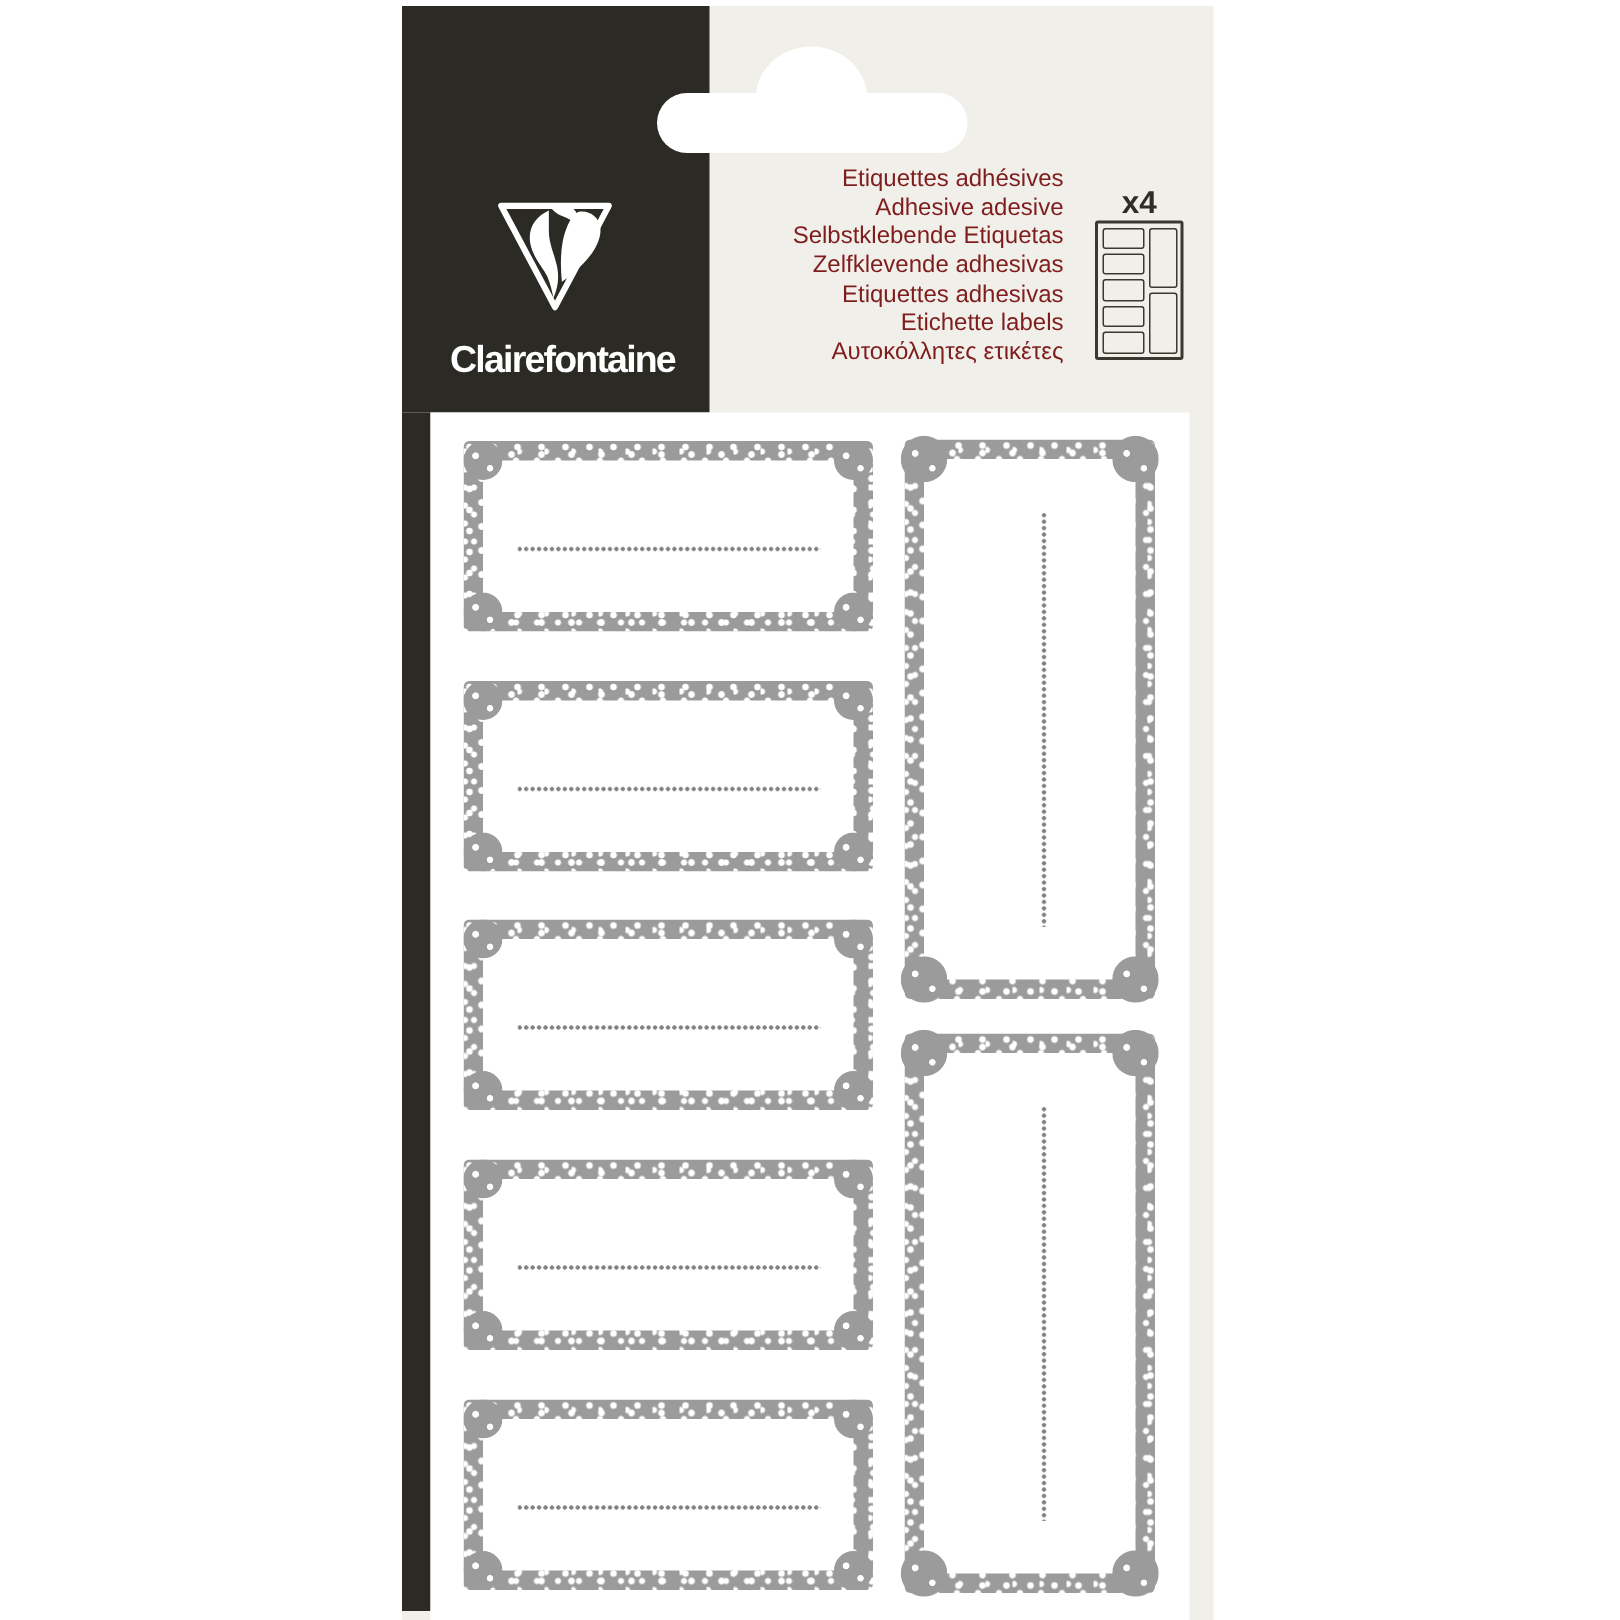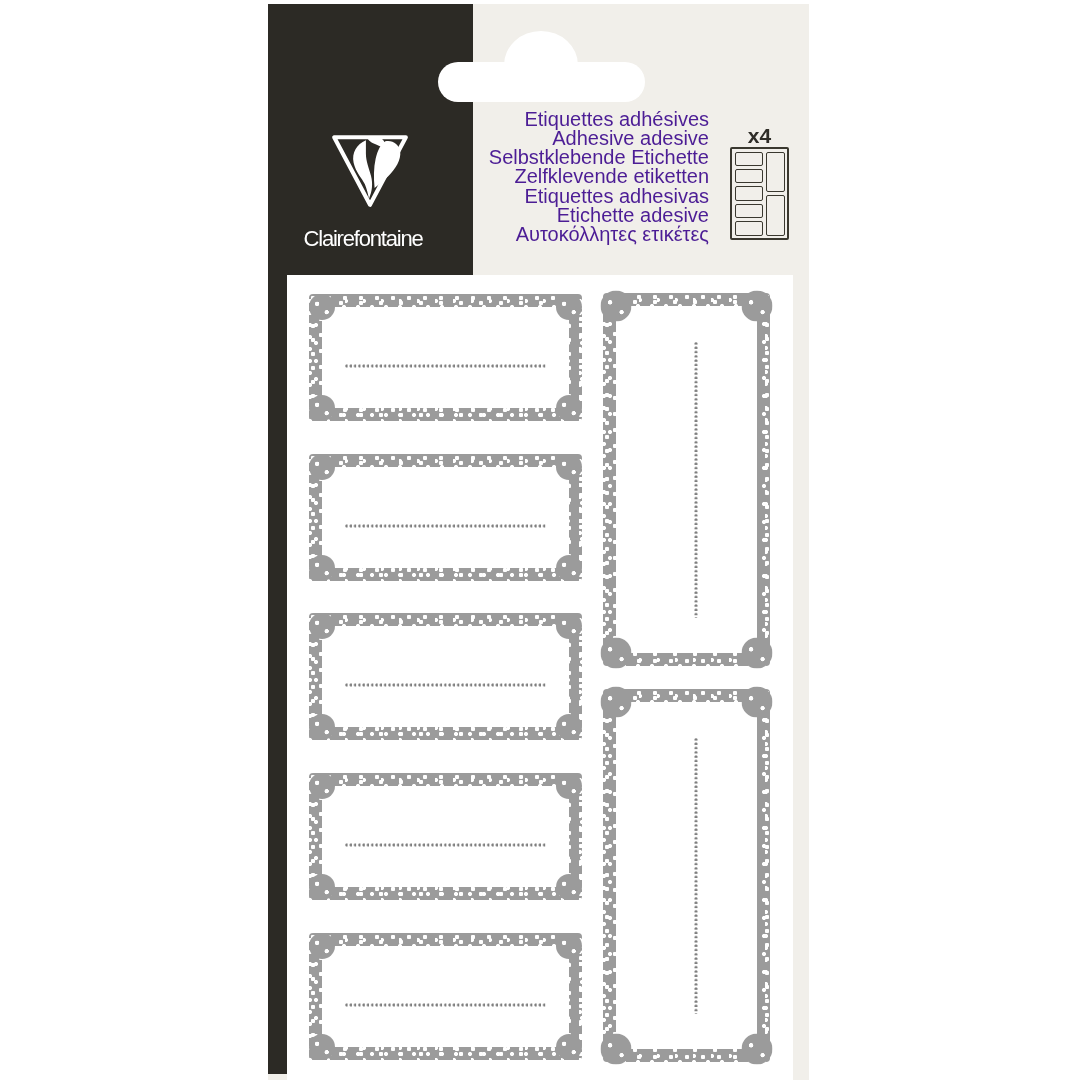--- a/index.html
+++ b/index.html
@@ -13,26 +13,26 @@
   .spine-strip{position:absolute;left:0;top:271px;width:19px;height:799px;background:#2c2a25;}
   .sheet{position:absolute;left:19px;top:271px;width:506px;height:805px;background:#ffffff;}
 
   
   .hang-pill{position:absolute;left:170px;top:58px;width:207px;height:40px;border-radius:20px;background:#ffffff;}
   .hang-dome{position:absolute;left:236px;top:27px;width:74px;height:36px;
              border-radius:37px 37px 0 0 / 34px 34px 0 0;background:#ffffff;}
 
   
   .logo{position:absolute;left:59px;top:127px;width:86px;height:80px;}
-  .brand{position:absolute;left:0;top:222px;width:190px;text-align:center;
-         color:#ffffff;font-size:22px;font-weight:normal;letter-spacing:-1.2px;white-space:nowrap;}
+  .brand{position:absolute;left:12px;top:222px;width:190px;text-align:center;
+         color:#ffffff;font-size:25px;font-weight:bold;letter-spacing:-1.2px;white-space:nowrap;}
 
   
   .langs{position:absolute;top:106px;right:100px;text-align:right;
-         font-size:20px;line-height:19.15px;color:#4c1d95;}
+         font-size:16px;line-height:19.15px;color:#7f1d1d;}
 
   
   .count{position:absolute;left:462px;top:120px;width:59px;text-align:center;
          font-size:21px;font-weight:bold;color:#2f2d28;}
   .diagram{position:absolute;left:462px;top:143px;width:59px;height:93px;box-sizing:border-box;
            border:2px solid #3a382f;border-radius:2px;display:flex;gap:3px;padding:2.5px;}
   .dcol{display:flex;flex-direction:column;gap:3px;}
   .dcol-left{width:28px;}
   .dcol-right{flex:1;}
   .dcell{flex:1;border:1.5px solid #3a382f;border-radius:2px;background:transparent;}
@@ -99,24 +99,24 @@
   </div>
 
   <div class="spine-strip"></div>
 
   <div class="hang-dome"></div>
   <div class="hang-pill"></div>
 
   <div class="langs">
     <div>Etiquettes adhésives</div>
     <div>Adhesive adesive</div>
-    <div>Selbstklebende Etichette</div>
-    <div>Zelfklevende etiketten</div>
+    <div>Selbstklebende Etiquetas</div>
+    <div>Zelfklevende adhesivas</div>
     <div>Etiquettes adhesivas</div>
-    <div>Etichette adesive</div>
+    <div>Etichette labels</div>
     <div>Αυτοκόλλητες ετικέτες</div>
   </div>
 
   <div class="count">x4</div>
   <div class="diagram">
     <div class="dcol dcol-left">
       <div class="dcell"></div>
       <div class="dcell"></div>
       <div class="dcell"></div>
       <div class="dcell"></div>

